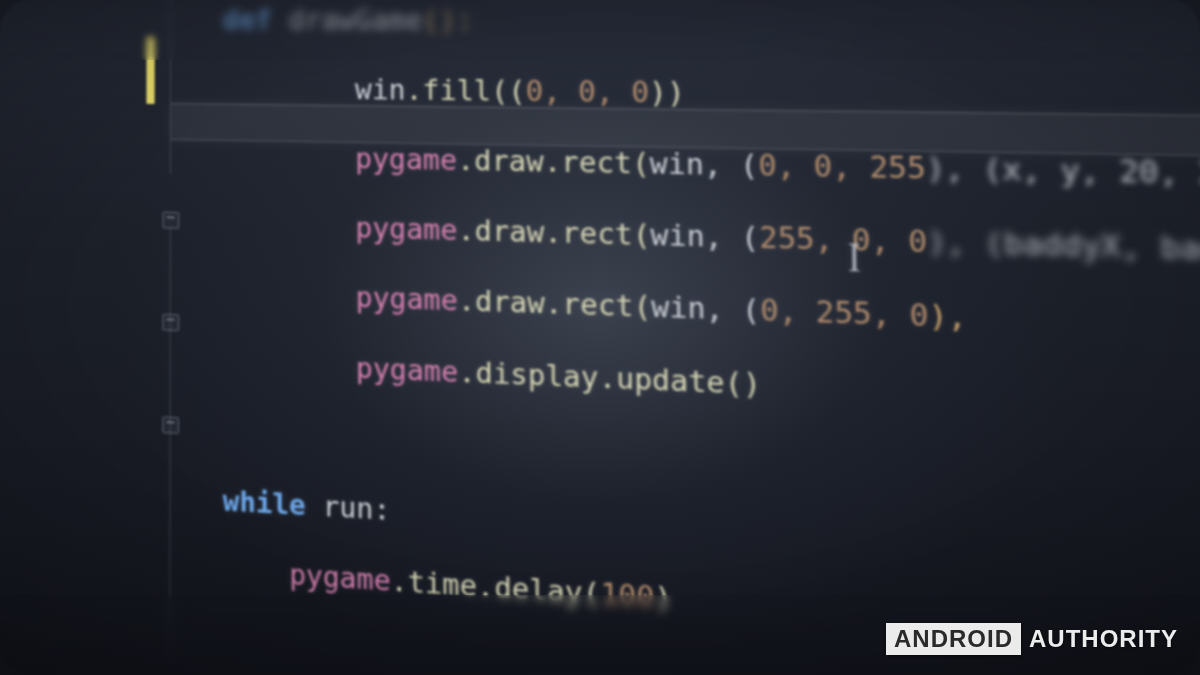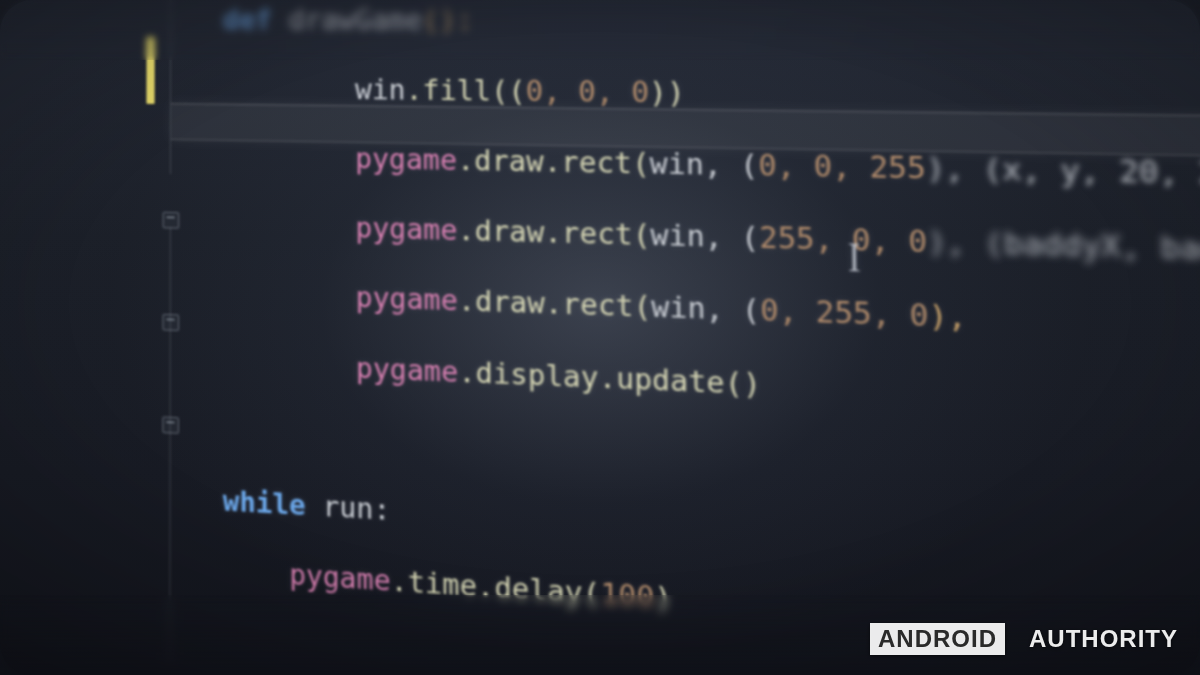--- a/index.html
+++ b/index.html
@@ -140,21 +140,21 @@
     align-items: center;
     filter: drop-shadow(0 1px 2px rgba(0,0,0,0.6));
   }
   .watermark .boxed {
     background: rgba(255,255,255,0.92);
     color: #2a2a2a;
     padding: 2px 8px 2px 8px;
   }
   .watermark .plain {
     color: rgba(255,255,255,0.92);
-    margin-left: 24px;
+    margin-left: 8px;
   }
 </style>
 </head>
 <body>
 
 <div class="viewport">
 
   <div class="persp">
 
     <div class="line-highlight" style="top:131px;"></div>

